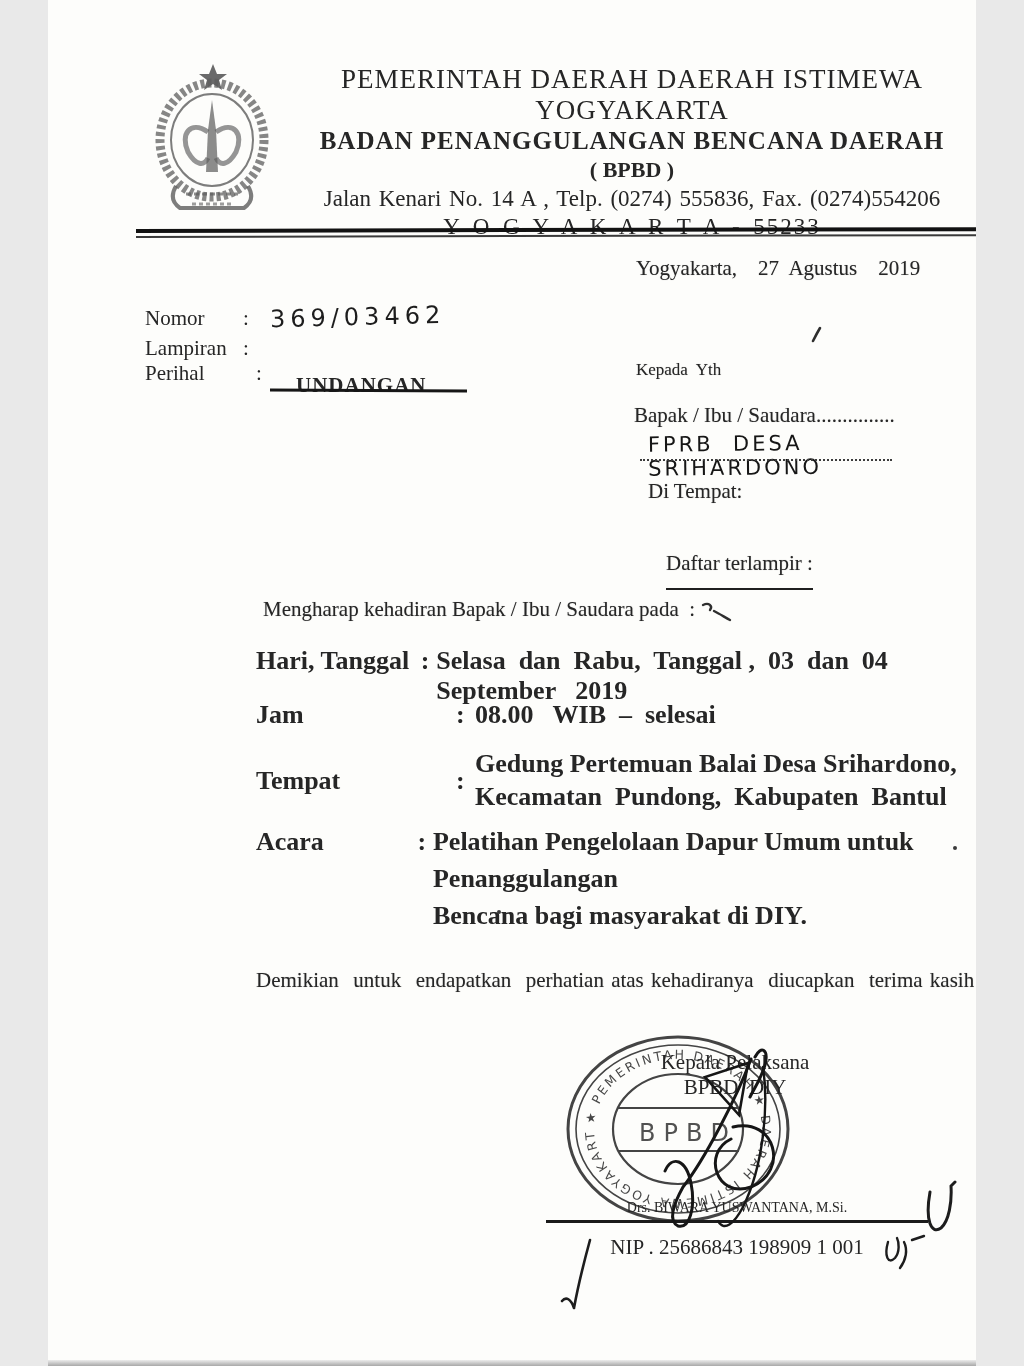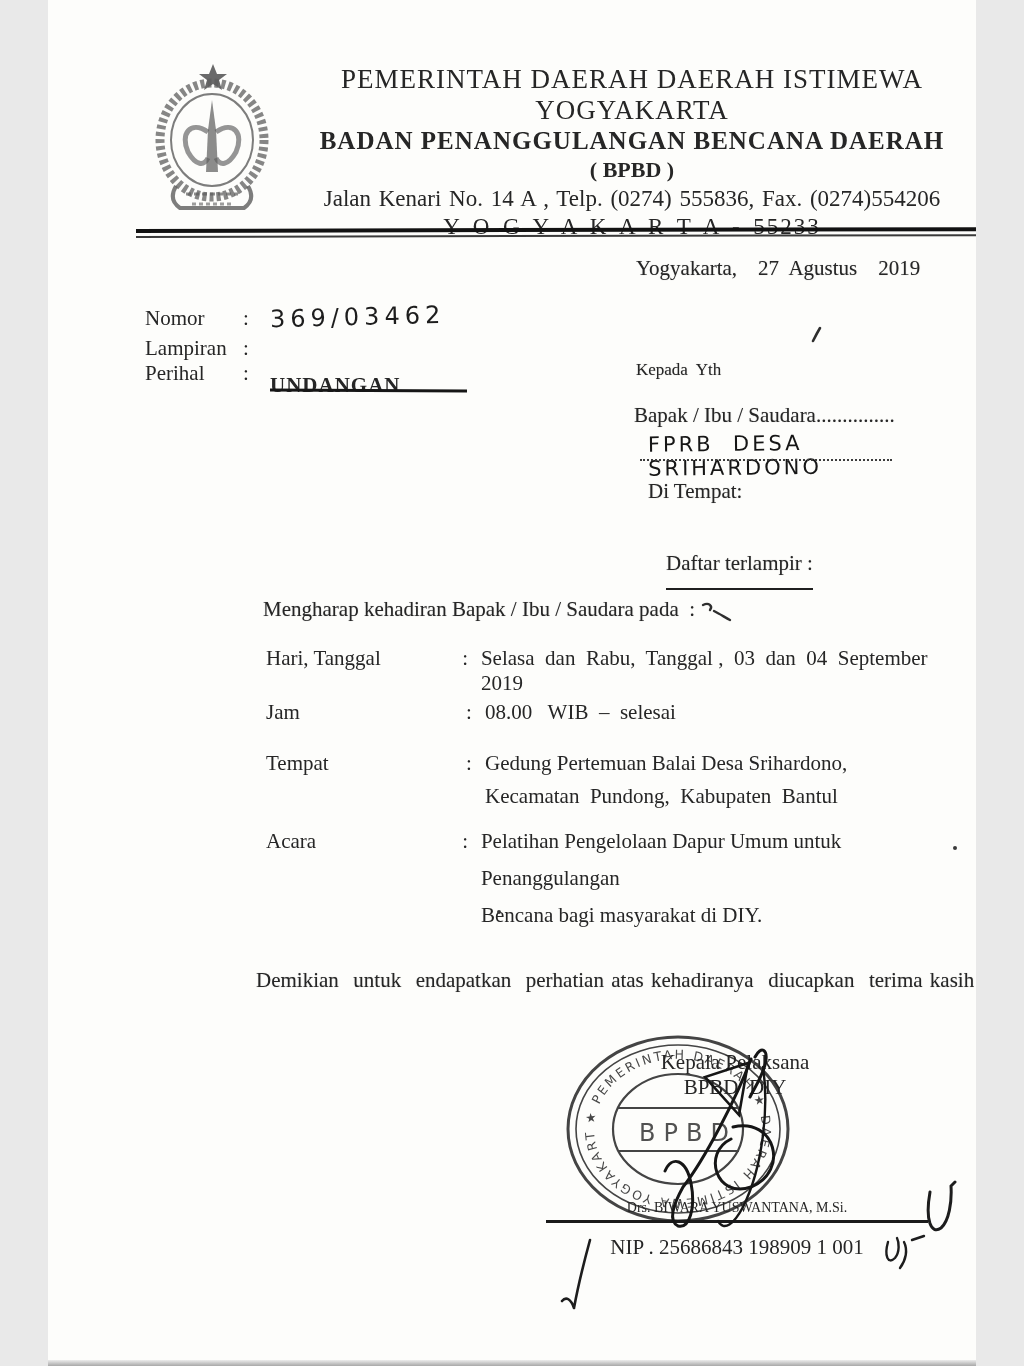--- a/index.html
+++ b/index.html
@@ -26,21 +26,21 @@
   .meta-colon{width:27px;display:inline-block;}
   .hand{font-family:"DejaVu Sans",sans-serif;text-shadow:none;}
   .hand-nomor{font-size:24px;letter-spacing:5px;transform:rotate(-1.5deg);position:relative;top:-3px;color:#1d1d1d;}
   .perihal-val{font-weight:bold;letter-spacing:1px;margin-top:12px;}
   .perihal-underline{position:absolute;left:222px;top:389px;width:197px;height:3px;background:#161616;transform:rotate(.3deg);}
   
   .hand-name{font-size:21px;letter-spacing:3px;transform:rotate(-.6deg);color:#161616;}
   .dotted-line{position:absolute;left:592px;top:459px;width:252px;border-bottom:2px dotted #3c3c3c;}
   .underlined{border-bottom:2px solid #1f1f1f;padding-bottom:13px;}
   
-  .drow{position:absolute;left:218px;display:flex;font-size:21px;}
+  .drow{position:absolute;left:208px;display:flex;font-size:26px;font-weight:bold;}
   .dlabel{width:200px;}
   .dcolon{width:19px;}
   .dvalue div{white-space:pre-wrap;}
   .stray-dot{position:absolute;width:4px;height:4px;border-radius:50%;background:#3a3a3a;}
   
   .sig-titles{position:absolute;left:598px;top:1050px;width:178px;text-align:center;font-size:21px;z-index:3;}
   .sig-name{position:absolute;left:498px;top:1200px;width:382px;text-align:center;font-size:14px;
             border-bottom:3px solid #1a1a1a;padding-bottom:4px;z-index:4;}
   .sig-nip{position:absolute;left:498px;top:1235px;width:382px;text-align:center;font-size:21px;z-index:4;}
   .stamp-svg{position:absolute;left:506px;top:1030px;z-index:2;opacity:.88;}
@@ -87,21 +87,21 @@
   <div class="meta-row" style="top:306px;">
     <span class="meta-label">Nomor</span>
     <span class="meta-colon">:</span>
     <span class="hand hand-nomor">369/03462</span>
   </div>
   <div class="meta-row" style="top:336px;">
     <span class="meta-label">Lampiran</span>
     <span class="meta-colon">:</span>
     <span></span>
   </div>
-  <div class="meta-row" style="top:361px;">
+  <div class="meta-row" style="top:361px;gap:13px;">
     <span class="meta-label">Perihal</span>
     <span class="meta-colon">:</span>
     <span class="perihal-val">UNDANGAN</span>
   </div>
   <div class="perihal-underline"></div>
 
   <div class="txt" style="left:588px;top:360px;font-size:17px;">Kepada  Yth</div>
   <div class="txt" style="left:586px;top:403px;font-size:21px;">Bapak / Ibu / Saudara...............</div>
   <div class="txt hand hand-name" style="left:600px;top:431px;">FPRB  DESA  SRIHARDONO</div>
   <div class="dotted-line"></div>
@@ -128,21 +128,21 @@
   </div>
 
   <div class="drow" style="top:700px;">
     <div class="dlabel">Jam</div>
     <div class="dcolon">:</div>
     <div class="dvalue">
       <div>08.00   WIB  –  selesai</div>
     </div>
   </div>
 
-  <div class="drow" style="top:747px;line-height:33px;">
+  <div class="drow" style="top:747px;line-height:33px;align-items:center;">
     <div class="dlabel">Tempat</div>
     <div class="dcolon">:</div>
     <div class="dvalue">
       <div>Gedung Pertemuan Balai Desa Srihardono,</div>
       <div>Kecamatan  Pundong,  Kabupaten  Bantul</div>
     </div>
   </div>
 
   <div class="drow" style="top:823px;line-height:37px;">
     <div class="dlabel">Acara</div>

